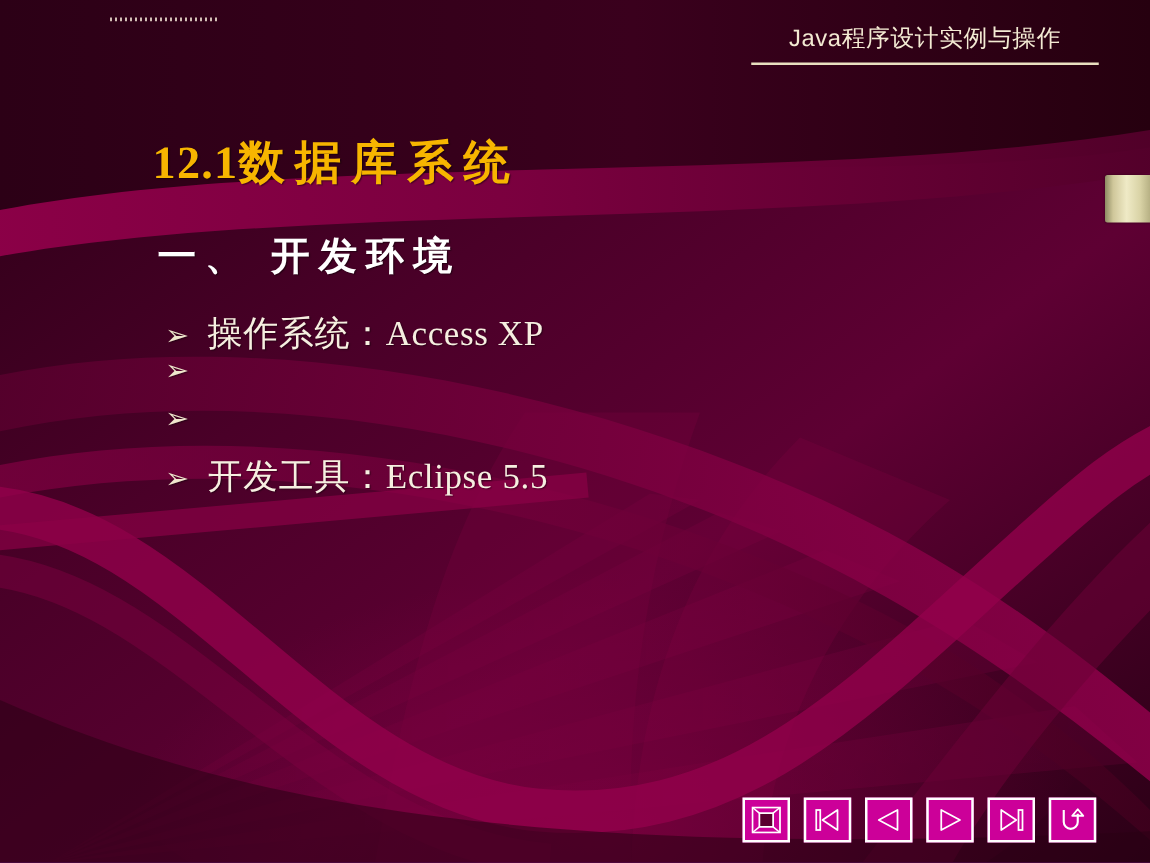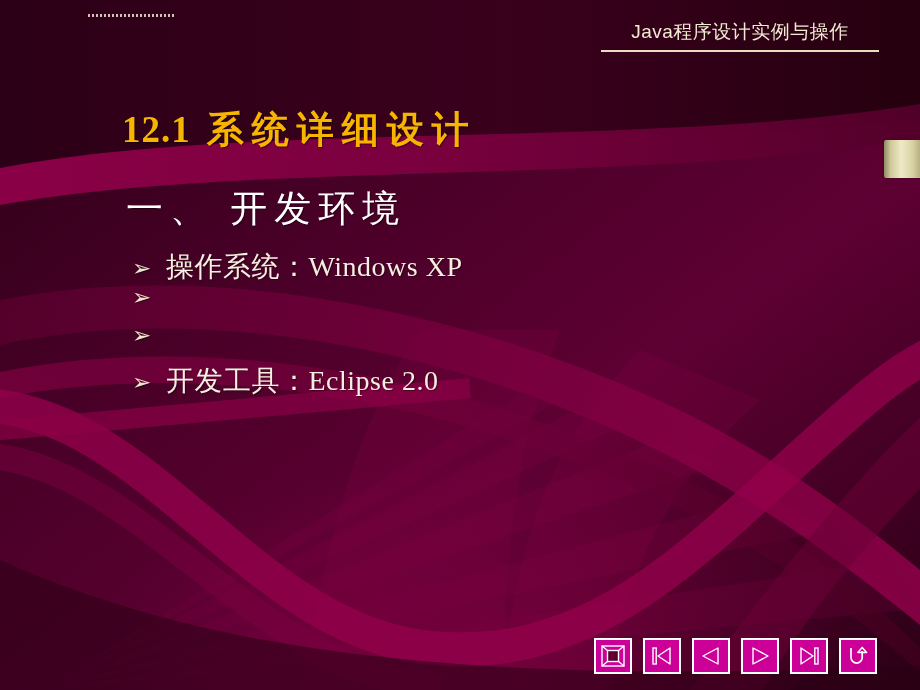--- a/index.html
+++ b/index.html
@@ -99,30 +99,30 @@
     left: 122px;
     top: 105px;
     font-family: "Liberation Serif", "DejaVu Serif", serif;
     font-weight: bold;
     font-size: 37px;
     color: #f7b500;
     letter-spacing: 3px;
     white-space: nowrap;
     text-shadow: 1px 1px 1px rgba(0,0,0,0.45);
   }
-  #slide-title .num { letter-spacing: 1px; margin-right: 16px; }
+  #slide-title .num { letter-spacing: 1px; }
   #slide-title .cn  { letter-spacing: 8px; }
 
   #slide-subtitle {
     position: absolute;
     left: 126px;
     top: 184px;
     font-family: "Liberation Serif", "DejaVu Serif", serif;
-    font-weight: normal;
-    font-size: 37px;
+    font-weight: bold;
+    font-size: 31px;
     color: #ffffff;
     letter-spacing: 7px;
     white-space: nowrap;
     text-shadow: 1px 1px 1px rgba(0,0,0,0.45);
   }
 
   #bullet-list {
     position: absolute;
     left: 132px;
     top: 248px;
@@ -258,43 +258,43 @@
   <div id="right-tab"></div>
 
   <div id="header">
     <div id="header-title">Java程序设计实例与操作</div>
     <div id="header-rule"></div>
   </div>
 
   <div id="content">
 
     <div id="slide-title">
-      <span class="num">12.1</span><span class="cn">系统详细设计</span>
+      <span class="num">12.1</span><span class="cn">数据库系统</span>
     </div>
 
     <div id="slide-subtitle">一、 开发环境</div>
 
     <div id="bullet-list">
 
       <div class="bullet-row">
         <span class="bullet-marker">➢</span>
-        <span class="bullet-text">操作系统：Windows XP</span>
+        <span class="bullet-text">操作系统：Access XP</span>
       </div>
 
       <div class="bullet-row">
         <span class="bullet-marker">➢</span>
       </div>
 
       <div class="bullet-row">
         <span class="bullet-marker">➢</span>
       </div>
 
       <div class="bullet-row">
         <span class="bullet-marker">➢</span>
-        <span class="bullet-text">开发工具：Eclipse 2.0</span>
+        <span class="bullet-text">开发工具：Eclipse 5.5</span>
       </div>
 
     </div>
   </div>
 
   <div id="nav-bar">
 
     <button class="nav-btn">
       <svg width="24" height="22" viewBox="0 0 24 22">
         <rect x="1" y="1" width="22" height="20" fill="none" stroke="#ffffff" stroke-width="1.4"></rect>

